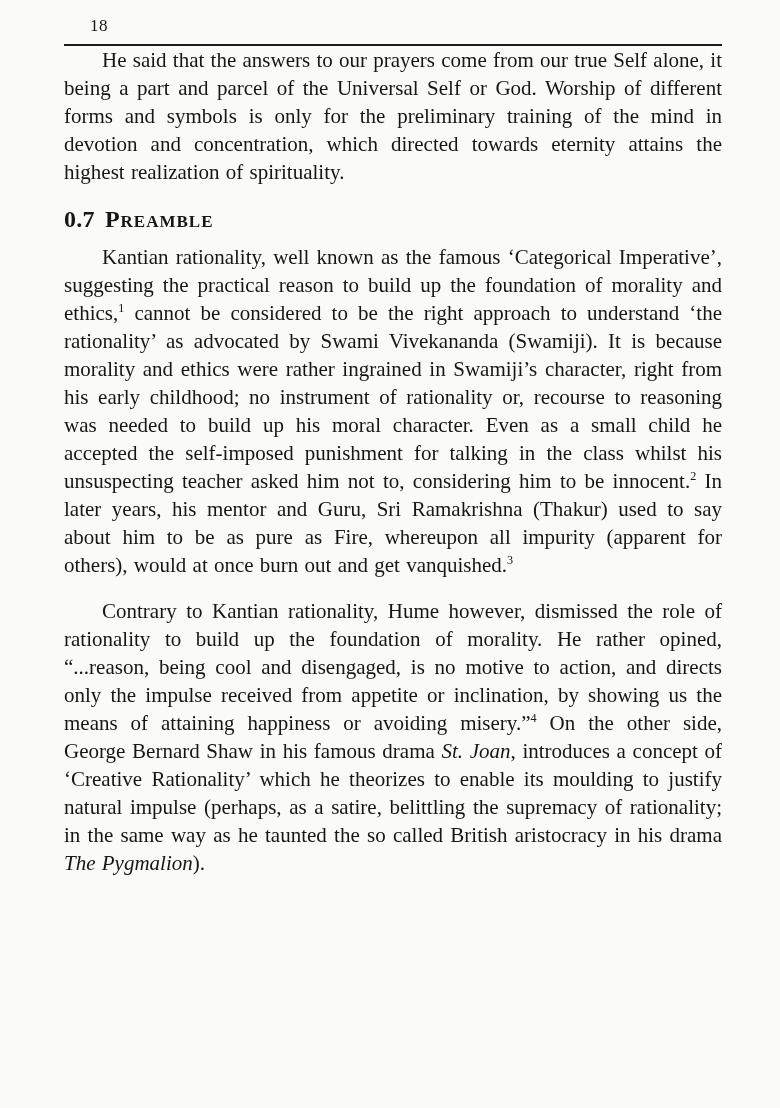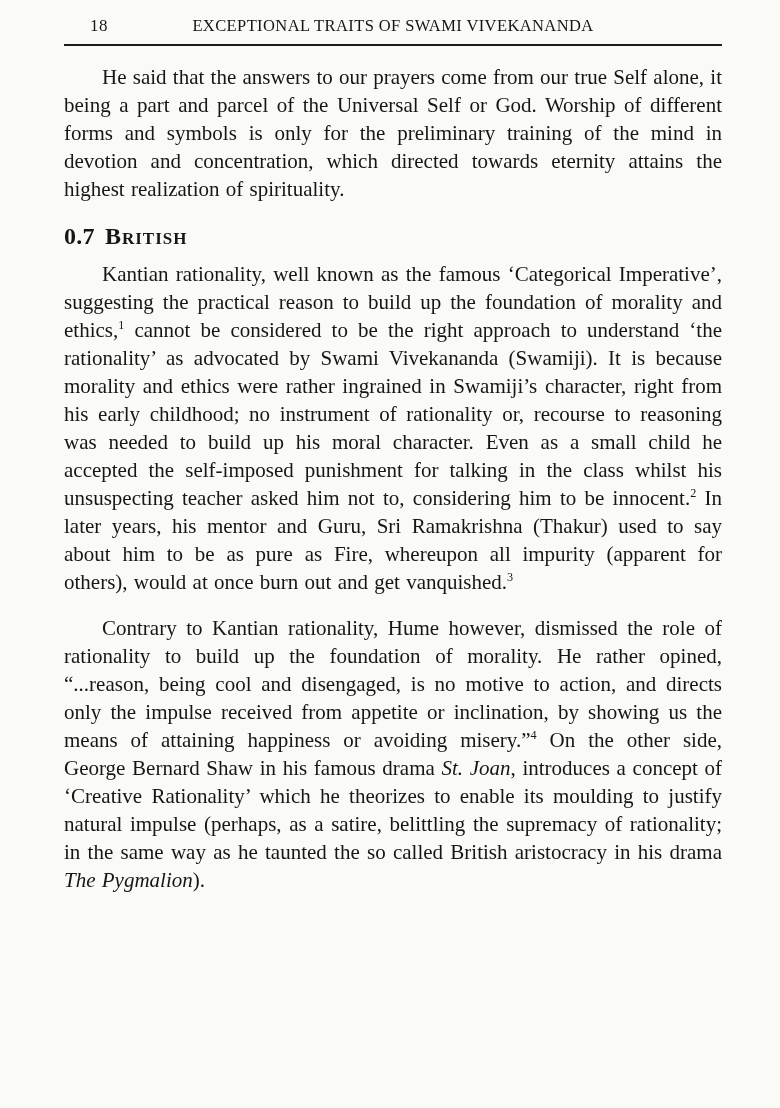--- a/index.html
+++ b/index.html
@@ -51,21 +51,21 @@
     font-size: 21px;
     line-height: 28px;
     text-align: justify;
     text-indent: 38px;
     word-spacing: 1px;
   }
   .body-para + .body-para {
     margin-top: 18px;
   }
   #para1 {
-    margin-top: 17px;
+    margin-top: 0;
   }
   .section-heading {
     margin: 20px 0 10px 0;
     font-size: 24px;
     font-weight: bold;
     letter-spacing: 0.3px;
   }
   .section-number {
     margin-right: 10px;
   }
@@ -82,31 +82,30 @@
     font-style: italic;
   }
 </style>
 </head>
 <body>
 
 <div class="page">
 
   <header class="page-header">
     <span class="page-number">18</span>
-    <span class="running-title">EXCEPTIONAL TRAITS OF SWAMI VIVEKANANDA</span>
   </header>
 
   <hr class="header-rule">
 
   <main class="page-body">
 
     <p id="para1" class="body-para">He said that the answers to our prayers come from our true Self alone, it being a part and parcel of the Universal Self or God. Worship of different forms and symbols is only for the preliminary training of the mind in devotion and concentration, which directed towards eternity attains the highest realization of spirituality.</p>
 
     <h2 class="section-heading">
-      <span class="section-number">0.7</span><span class="smallcaps">British</span>
+      <span class="section-number">0.7</span><span class="smallcaps">Preamble</span>
     </h2>
 
     <p class="body-para"><span>Kantian rationality, well known as the famous ‘Categorical Imperative’, suggesting the practical reason to build up the foundation of morality and ethics,</span><sup>1</sup><span> cannot be considered to be the right approach to understand ‘the rationality’ as advocated by Swami Vivekananda (Swamiji). It is because morality and ethics were rather ingrained in Swamiji’s character, right from his early childhood; no instrument of rationality or, recourse to reasoning was needed to build up his moral character. Even as a small child he accepted the self-imposed punishment for talking in the class whilst his unsuspecting teacher asked him not to, considering him to be innocent.</span><sup>2</sup><span> In later years, his mentor and Guru, Sri Ramakrishna (Thakur) used to say about him to be as pure as Fire, whereupon all impurity (apparent for others), would at once burn out and get vanquished.</span><sup>3</sup></p>
 
     <p class="body-para"><span>Contrary to Kantian rationality, Hume however, dismissed the role of rationality to build up the foundation of morality. He rather opined, “...reason, being cool and disengaged, is no motive to action, and directs only the impulse received from appetite or inclination, by showing us the means of attaining happiness or avoiding misery.”</span><sup>4</sup><span> On the other side, George Bernard Shaw in his famous drama </span><i>St. Joan</i><span>, introduces a concept of ‘Creative Rationality’ which he theorizes to enable its moulding to justify natural impulse (perhaps, as a satire, belittling the supremacy of rationality; in the same way as he taunted the so called British aristocracy in his drama </span><i>The Pygmalion</i><span>).</span></p>
 
   </main>
 
 </div>
 

